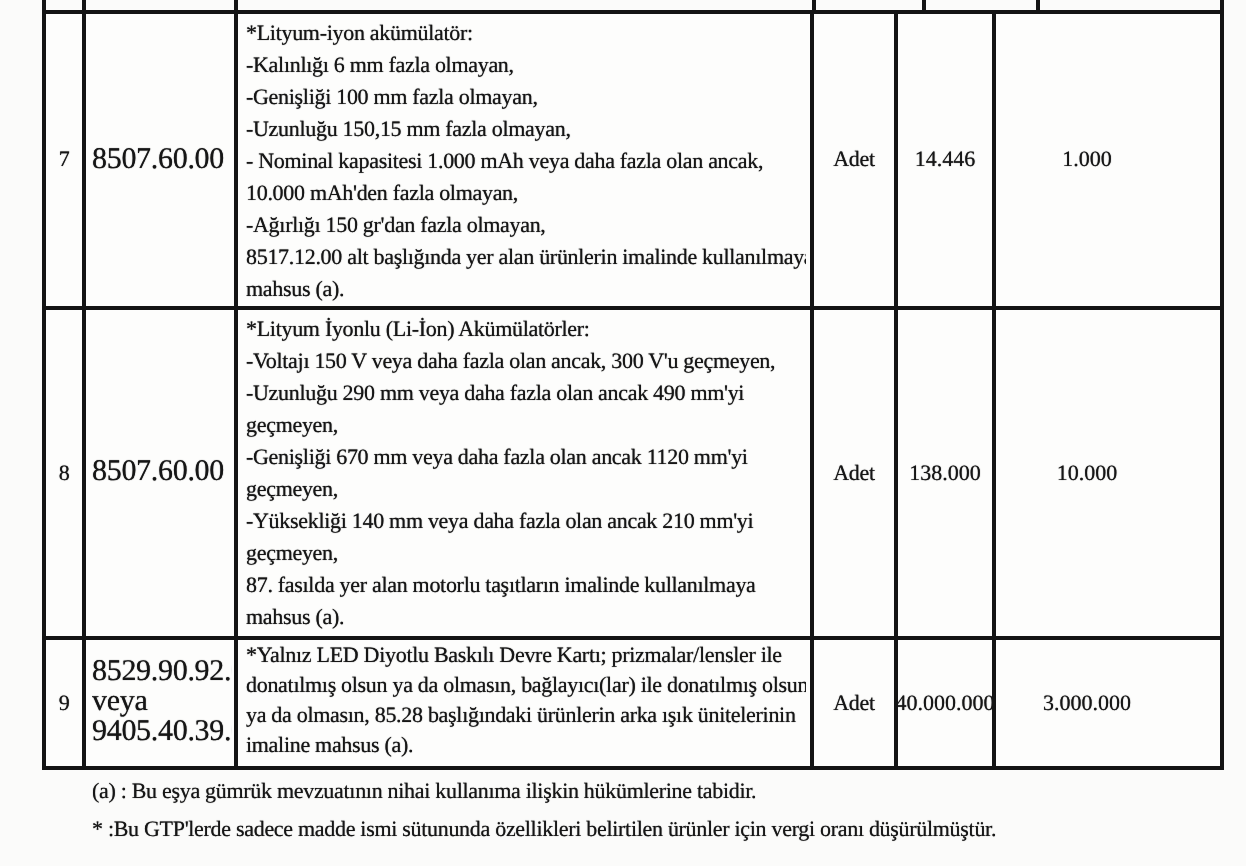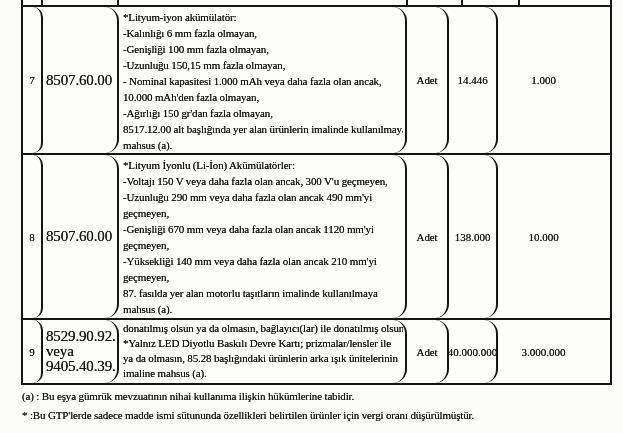--- a/index.html
+++ b/index.html
@@ -16,21 +16,21 @@
 
   
   .tbl {
     position:absolute; left:21px; top:5px; width:591px;
     border:2px solid #141414;
     background:#fdfdfc;
     text-shadow:0 0 0.45px rgba(10,10,10,.85); 
   }
   .trow { display:flex; border-bottom:2px solid #141414; }
   .trow:last-child { border-bottom:none; }
-  .cell { border-right:2px solid #141414; overflow:hidden;border-radius:14px; }
+  .cell { border-right:2px solid #141414; overflow:hidden; }
   .cell:last-child { border-right:none; }
 
   .c-no   { width:20px;  display:flex; align-items:center; justify-content:center; }
   .c-code { width:76px;  display:flex; flex-direction:column; justify-content:center; padding:0 1px 0 3px; }
   .c-desc { width:288px; padding:2px 2px 0 4px; }
   .c-unit { width:42px;  display:flex; align-items:center; justify-content:center; }
   .c-qty  { width:49px;  display:flex; align-items:center; justify-content:center; }
   .c-val  { width:91px;  display:flex; align-items:center; justify-content:center; }
 
   .r7 { height:148px; }
@@ -41,21 +41,21 @@
   .tline { white-space:nowrap; overflow:hidden; line-height:16px; }
   .r9 .c-desc .tline { line-height:15px; }
   .r9 .c-desc { padding-top:1px; }
   .code-line { white-space:nowrap; overflow:hidden; line-height:15px; font-size:15px; }
   .num { letter-spacing:0; }
 
   
   .stub { position:absolute; top:0; width:2px; height:5px; background:#141414; }
 
   
-  .fn { position:absolute; left:22px; white-space:nowrap;
+  .fn { position:absolute; left:46px; white-space:nowrap;
         text-shadow:0 0 0.4px rgba(10,10,10,.8); }
   .fn1 { top:390px; }
   .fn2 { top:409px; }
 </style>
 </head>
 <body>
 
 <div class="page">
 
   <div class="stub" style="left:21px"></div>
@@ -112,22 +112,22 @@
     </div>
 
     <div class="trow r9">
       <div class="cell c-no">9</div>
       <div class="cell c-code">
           <div class="code-line">8529.90.92.00.00</div>
           <div class="code-line">veya</div>
           <div class="code-line">9405.40.39.00.00</div>
         </div>
       <div class="cell c-desc">
+          <div class="tline">*Yalnız LED Diyotlu Baskılı Devre Kartı; prizmalar/lensler ile</div>
           <div class="tline">donatılmış olsun ya da olmasın, bağlayıcı(lar) ile donatılmış olsun</div>
-          <div class="tline">*Yalnız LED Diyotlu Baskılı Devre Kartı; prizmalar/lensler ile</div>
           <div class="tline">ya da olmasın, 85.28 başlığındaki ürünlerin arka ışık ünitelerinin</div>
           <div class="tline">imaline mahsus (a).</div>
         </div>
       <div class="cell c-unit">Adet</div>
       <div class="cell c-qty num">40.000.000</div>
       <div class="cell c-val num">3.000.000</div>
     </div>
 
   </div>
 

